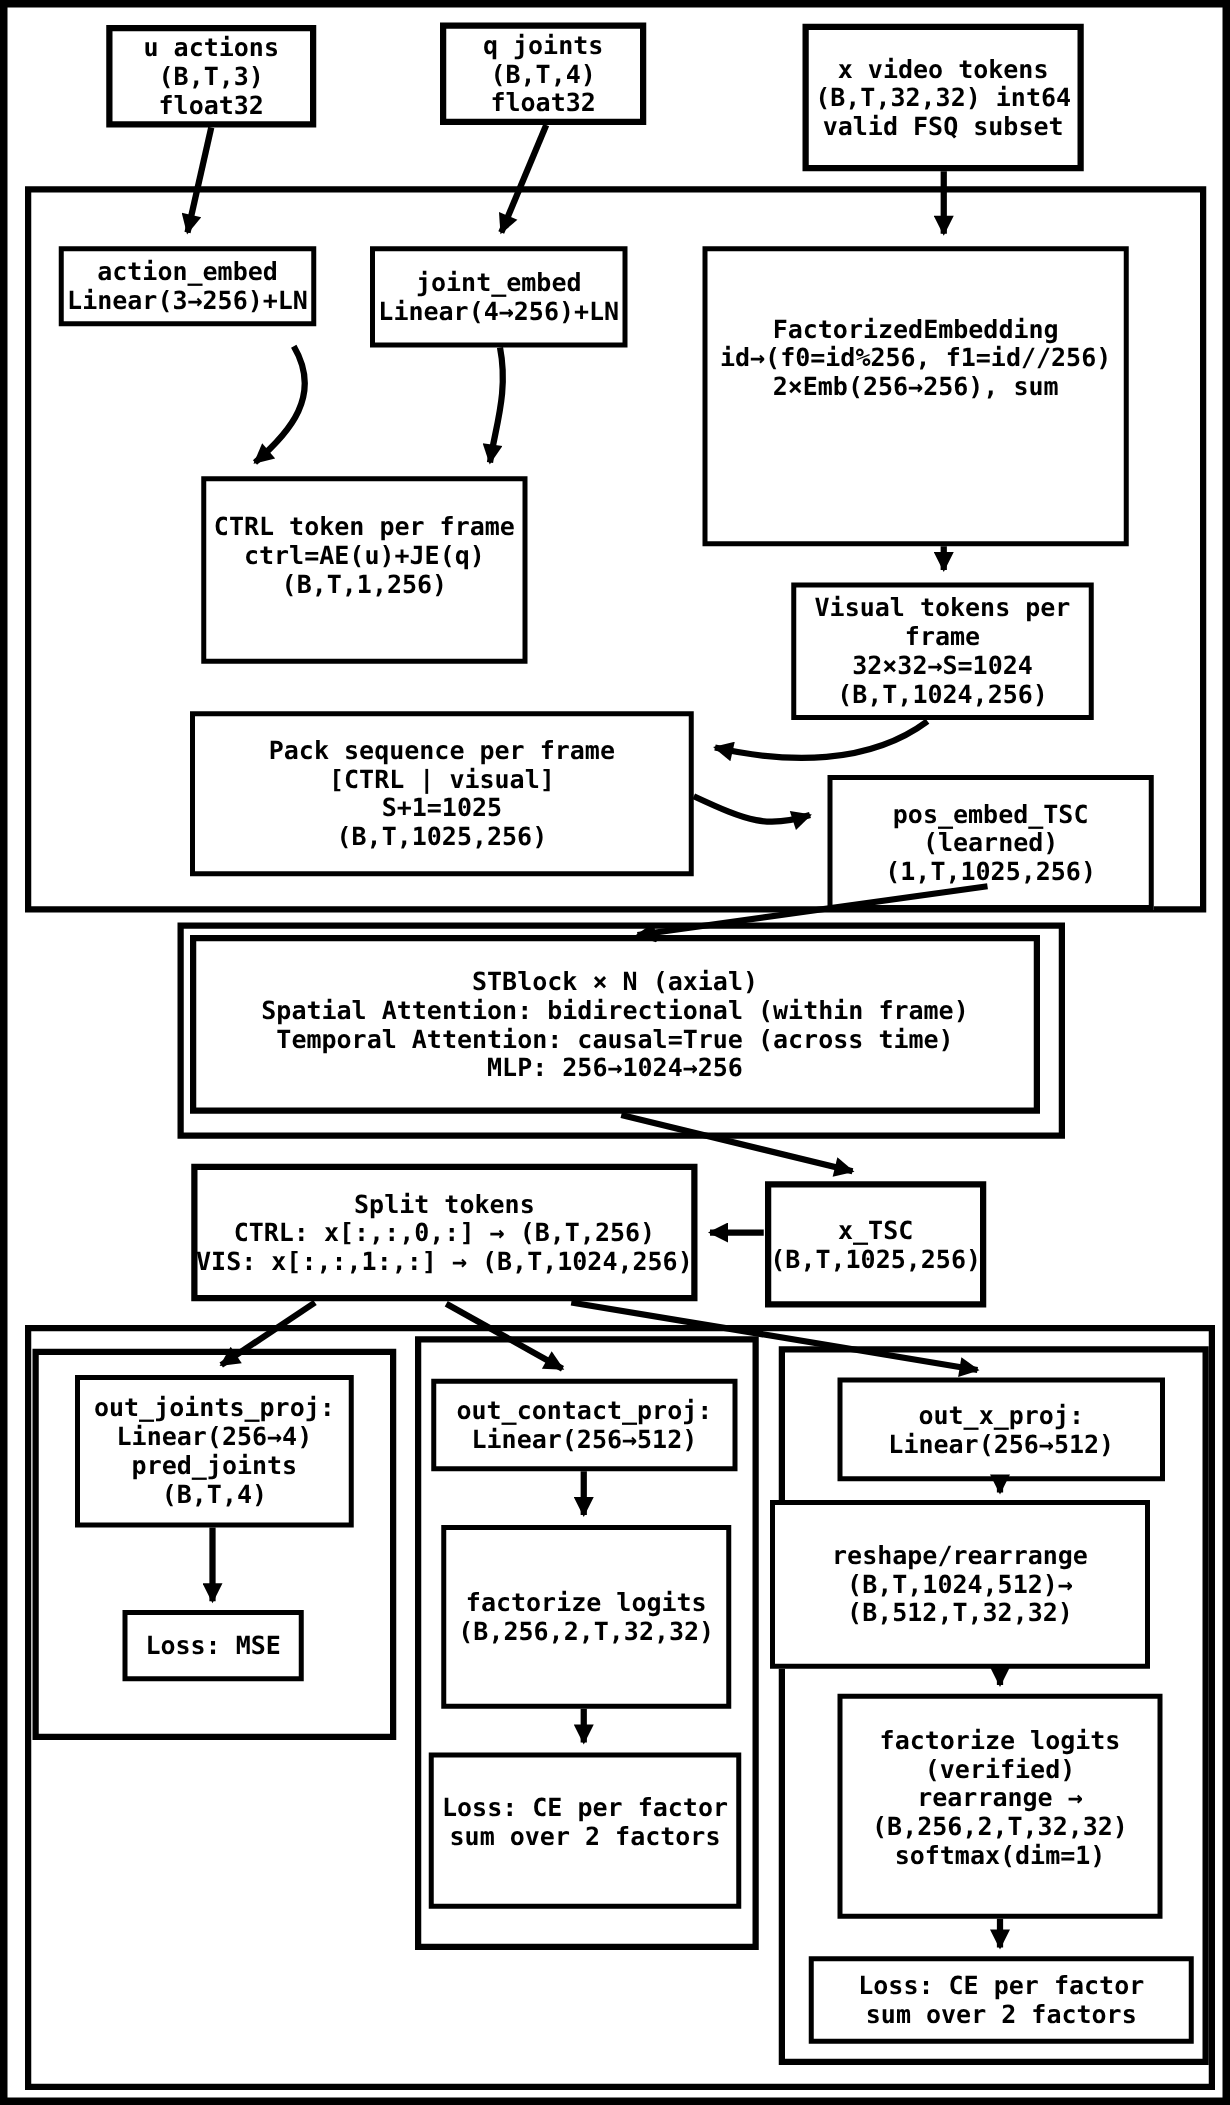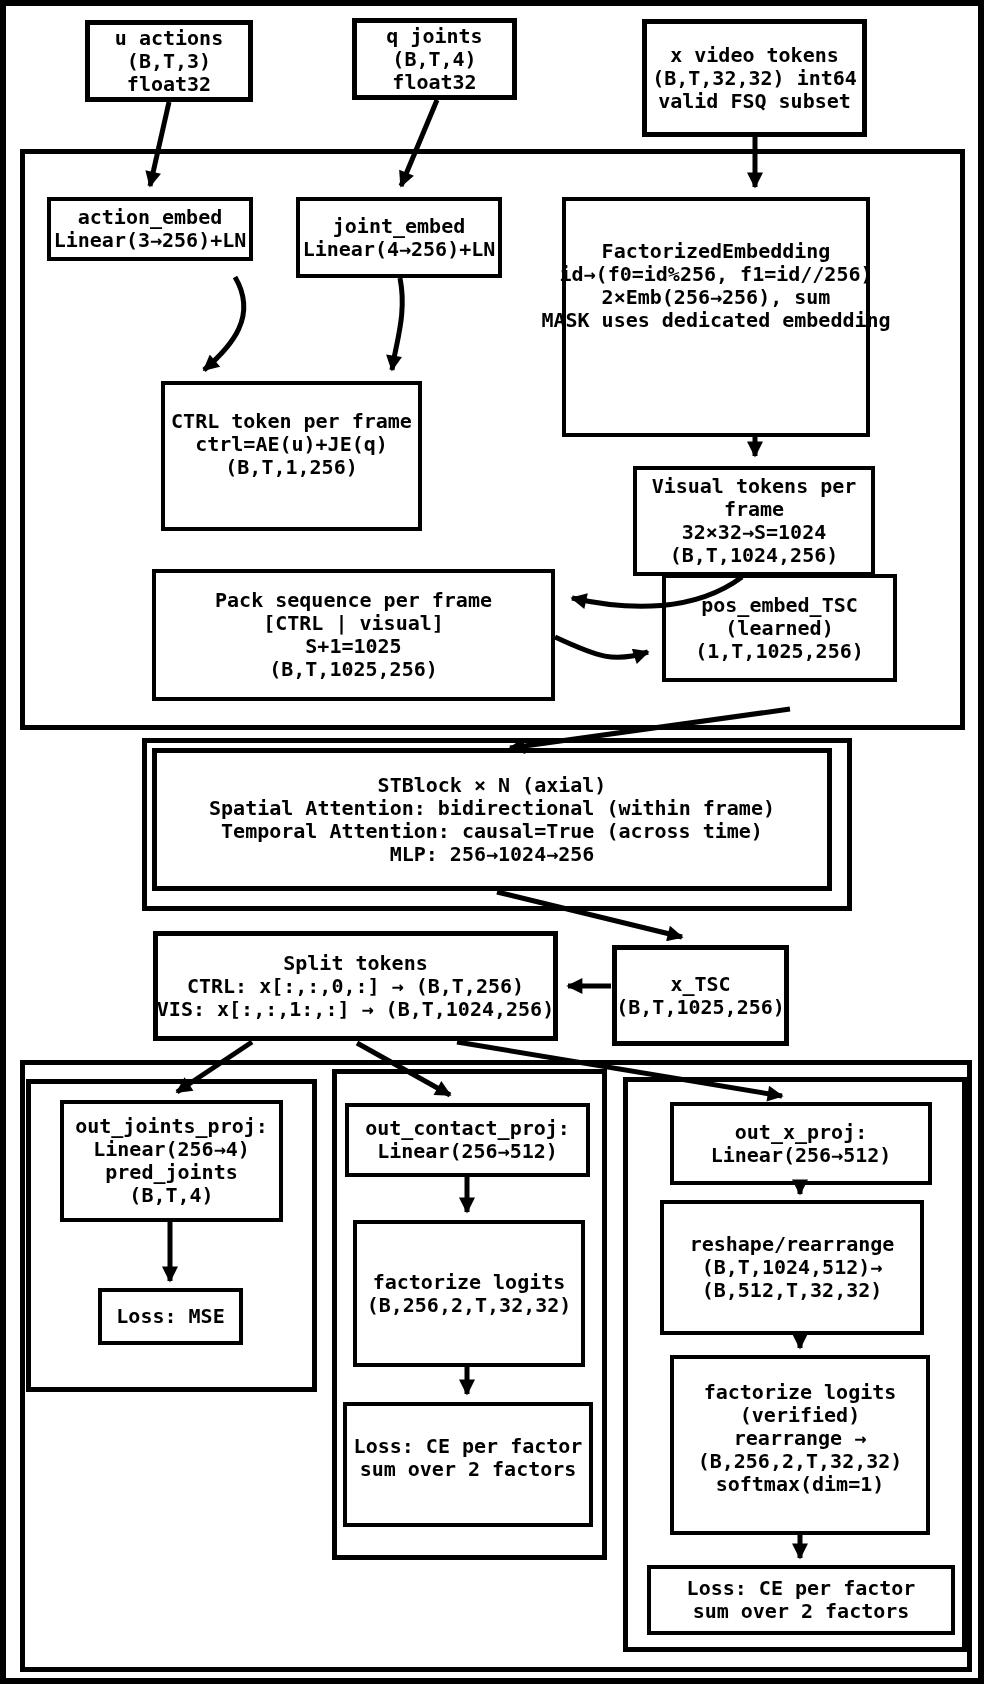--- a/index.html
+++ b/index.html
@@ -48,44 +48,43 @@
   </div>
 
   <div class="box" style="left:47px;top:197px;width:206px;height:64px">
     <div class="ln">action_embed</div>
     <div class="ln">Linear(3→256)+LN</div>
   </div>
   <div class="box" style="left:296px;top:197px;width:206px;height:81px">
     <div class="ln">joint_embed</div>
     <div class="ln">Linear(4→256)+LN</div>
   </div>
-  <div class="box" style="left:562px;top:197px;width:308px;height:240px;padding-bottom:62px">
+  <div class="box" style="left:562px;top:197px;width:341px;height:240px;padding-bottom:62px">
     <div class="ln">FactorizedEmbedding</div>
     <div class="ln">id→(f0=id%256, f1=id//256)</div>
     <div class="ln">2×Emb(256→256), sum</div>
-    <div class="ln">MASK uses dedicated embedding</div>
   </div>
   <div class="box" style="left:161px;top:381px;width:261px;height:150px;padding-bottom:24px">
     <div class="ln">CTRL token per frame</div>
     <div class="ln">ctrl=AE(u)+JE(q)</div>
     <div class="ln">(B,T,1,256)</div>
   </div>
   <div class="box" style="left:633px;top:466px;width:242px;height:110px">
     <div class="ln">Visual tokens per</div>
     <div class="ln">frame</div>
     <div class="ln">32×32→S=1024</div>
     <div class="ln">(B,T,1024,256)</div>
   </div>
   <div class="box" style="left:152px;top:569px;width:403px;height:132px">
     <div class="ln">Pack sequence per frame</div>
     <div class="ln">[CTRL | visual]</div>
     <div class="ln">S+1=1025</div>
     <div class="ln">(B,T,1025,256)</div>
   </div>
-  <div class="box" style="left:662px;top:574px;width:235px;height:108px">
+  <div class="box" style="left:662px;top:620px;width:261px;height:108px">
     <div class="ln">pos_embed_TSC</div>
     <div class="ln">(learned)</div>
     <div class="ln">(1,T,1025,256)</div>
   </div>
 
   <div class="box b5" style="left:152px;top:748px;width:680px;height:143px;">
     <div class="ln">STBlock × N (axial)</div>
     <div class="ln">Spatial Attention: bidirectional (within frame)</div>
     <div class="ln">Temporal Attention: causal=True (across time)</div>
     <div class="ln">MLP: 256→1024→256</div>
@@ -121,21 +120,21 @@
   </div>
   <div class="box" style="left:343px;top:1402px;width:250px;height:125px;padding-bottom:14px">
     <div class="ln">Loss: CE per factor</div>
     <div class="ln">sum over 2 factors</div>
   </div>
 
   <div class="box" style="left:670px;top:1102px;width:262px;height:83px">
     <div class="ln">out_x_proj:</div>
     <div class="ln">Linear(256→512)</div>
   </div>
-  <div class="box" style="left:660px;top:1200px;width:264px;height:135px">
+  <div class="box" style="left:616px;top:1200px;width:304px;height:135px">
     <div class="ln">reshape/rearrange</div>
     <div class="ln">(B,T,1024,512)→</div>
     <div class="ln">(B,512,T,32,32)</div>
   </div>
   <div class="box" style="left:670px;top:1355px;width:260px;height:180px;padding-bottom:14px">
     <div class="ln">factorize logits</div>
     <div class="ln">(verified)</div>
     <div class="ln">rearrange →</div>
     <div class="ln">(B,256,2,T,32,32)</div>
     <div class="ln">softmax(dim=1)</div>

